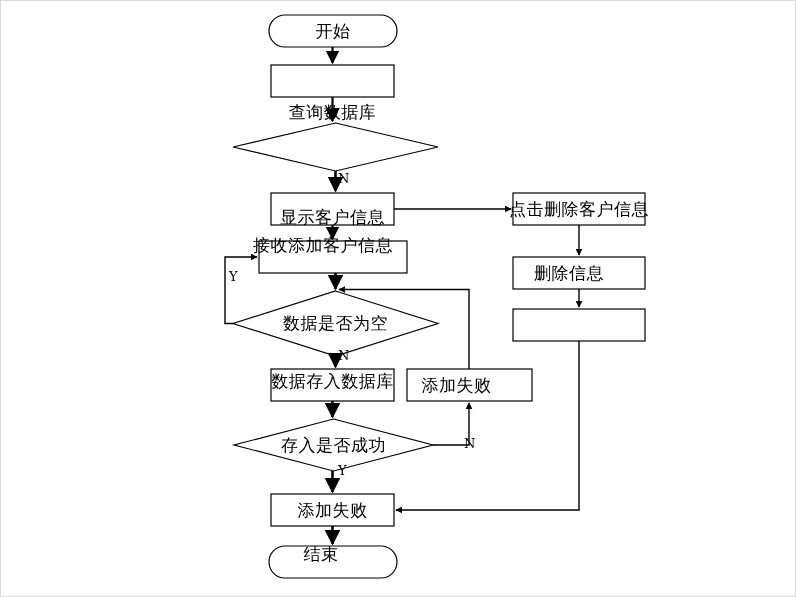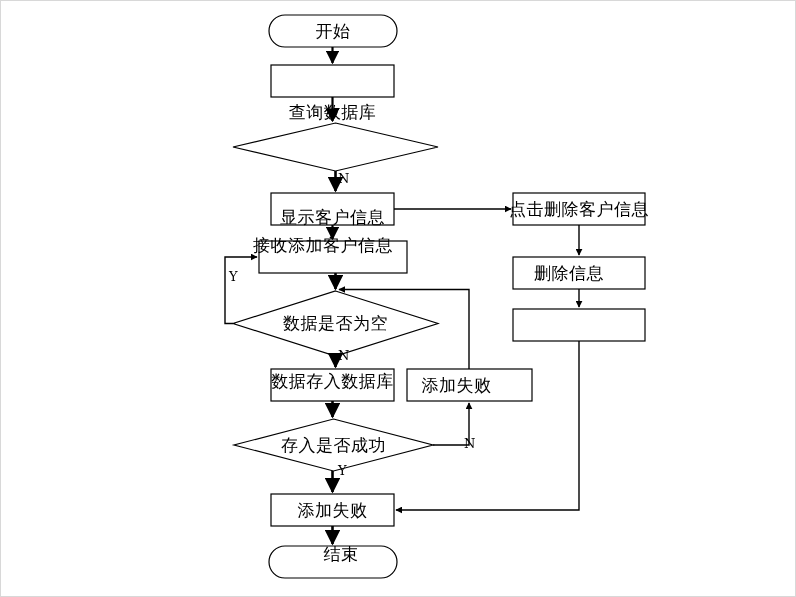--- a/index.html
+++ b/index.html
@@ -132,21 +132,21 @@
 
 
   <div class="node-label" style="left:270px; top:368px; width:123px; height:24px;">数据存入数据库</div>
 
   <div class="node-label" style="left:406px; top:368px; width:99px; height:32px;">添加失败</div>
 
   <div class="node-label" style="left:233px; top:418px; width:199px; height:52px;">存入是否成功</div>
 
   <div class="node-label" style="left:270px; top:493px; width:123px; height:32px;">添加失败</div>
 
-  <div class="node-label" style="left:276px; top:545px; width:128px; height:16px;border-radius:13px;">结束</div>
+  <div class="node-label" style="left:256px; top:545px; width:128px; height:16px;border-radius:13px;">结束</div>
 
   <div class="edge-label" style="left:337px; top:170px;">N</div>
 
   <div class="edge-label" style="left:228px; top:268px;">Y</div>
 
   <div class="edge-label" style="left:337px; top:347px;">N</div>
 
   <div class="edge-label" style="left:463px; top:435px;">N</div>
 
   <div class="edge-label" style="left:337px; top:462px;">Y</div>

